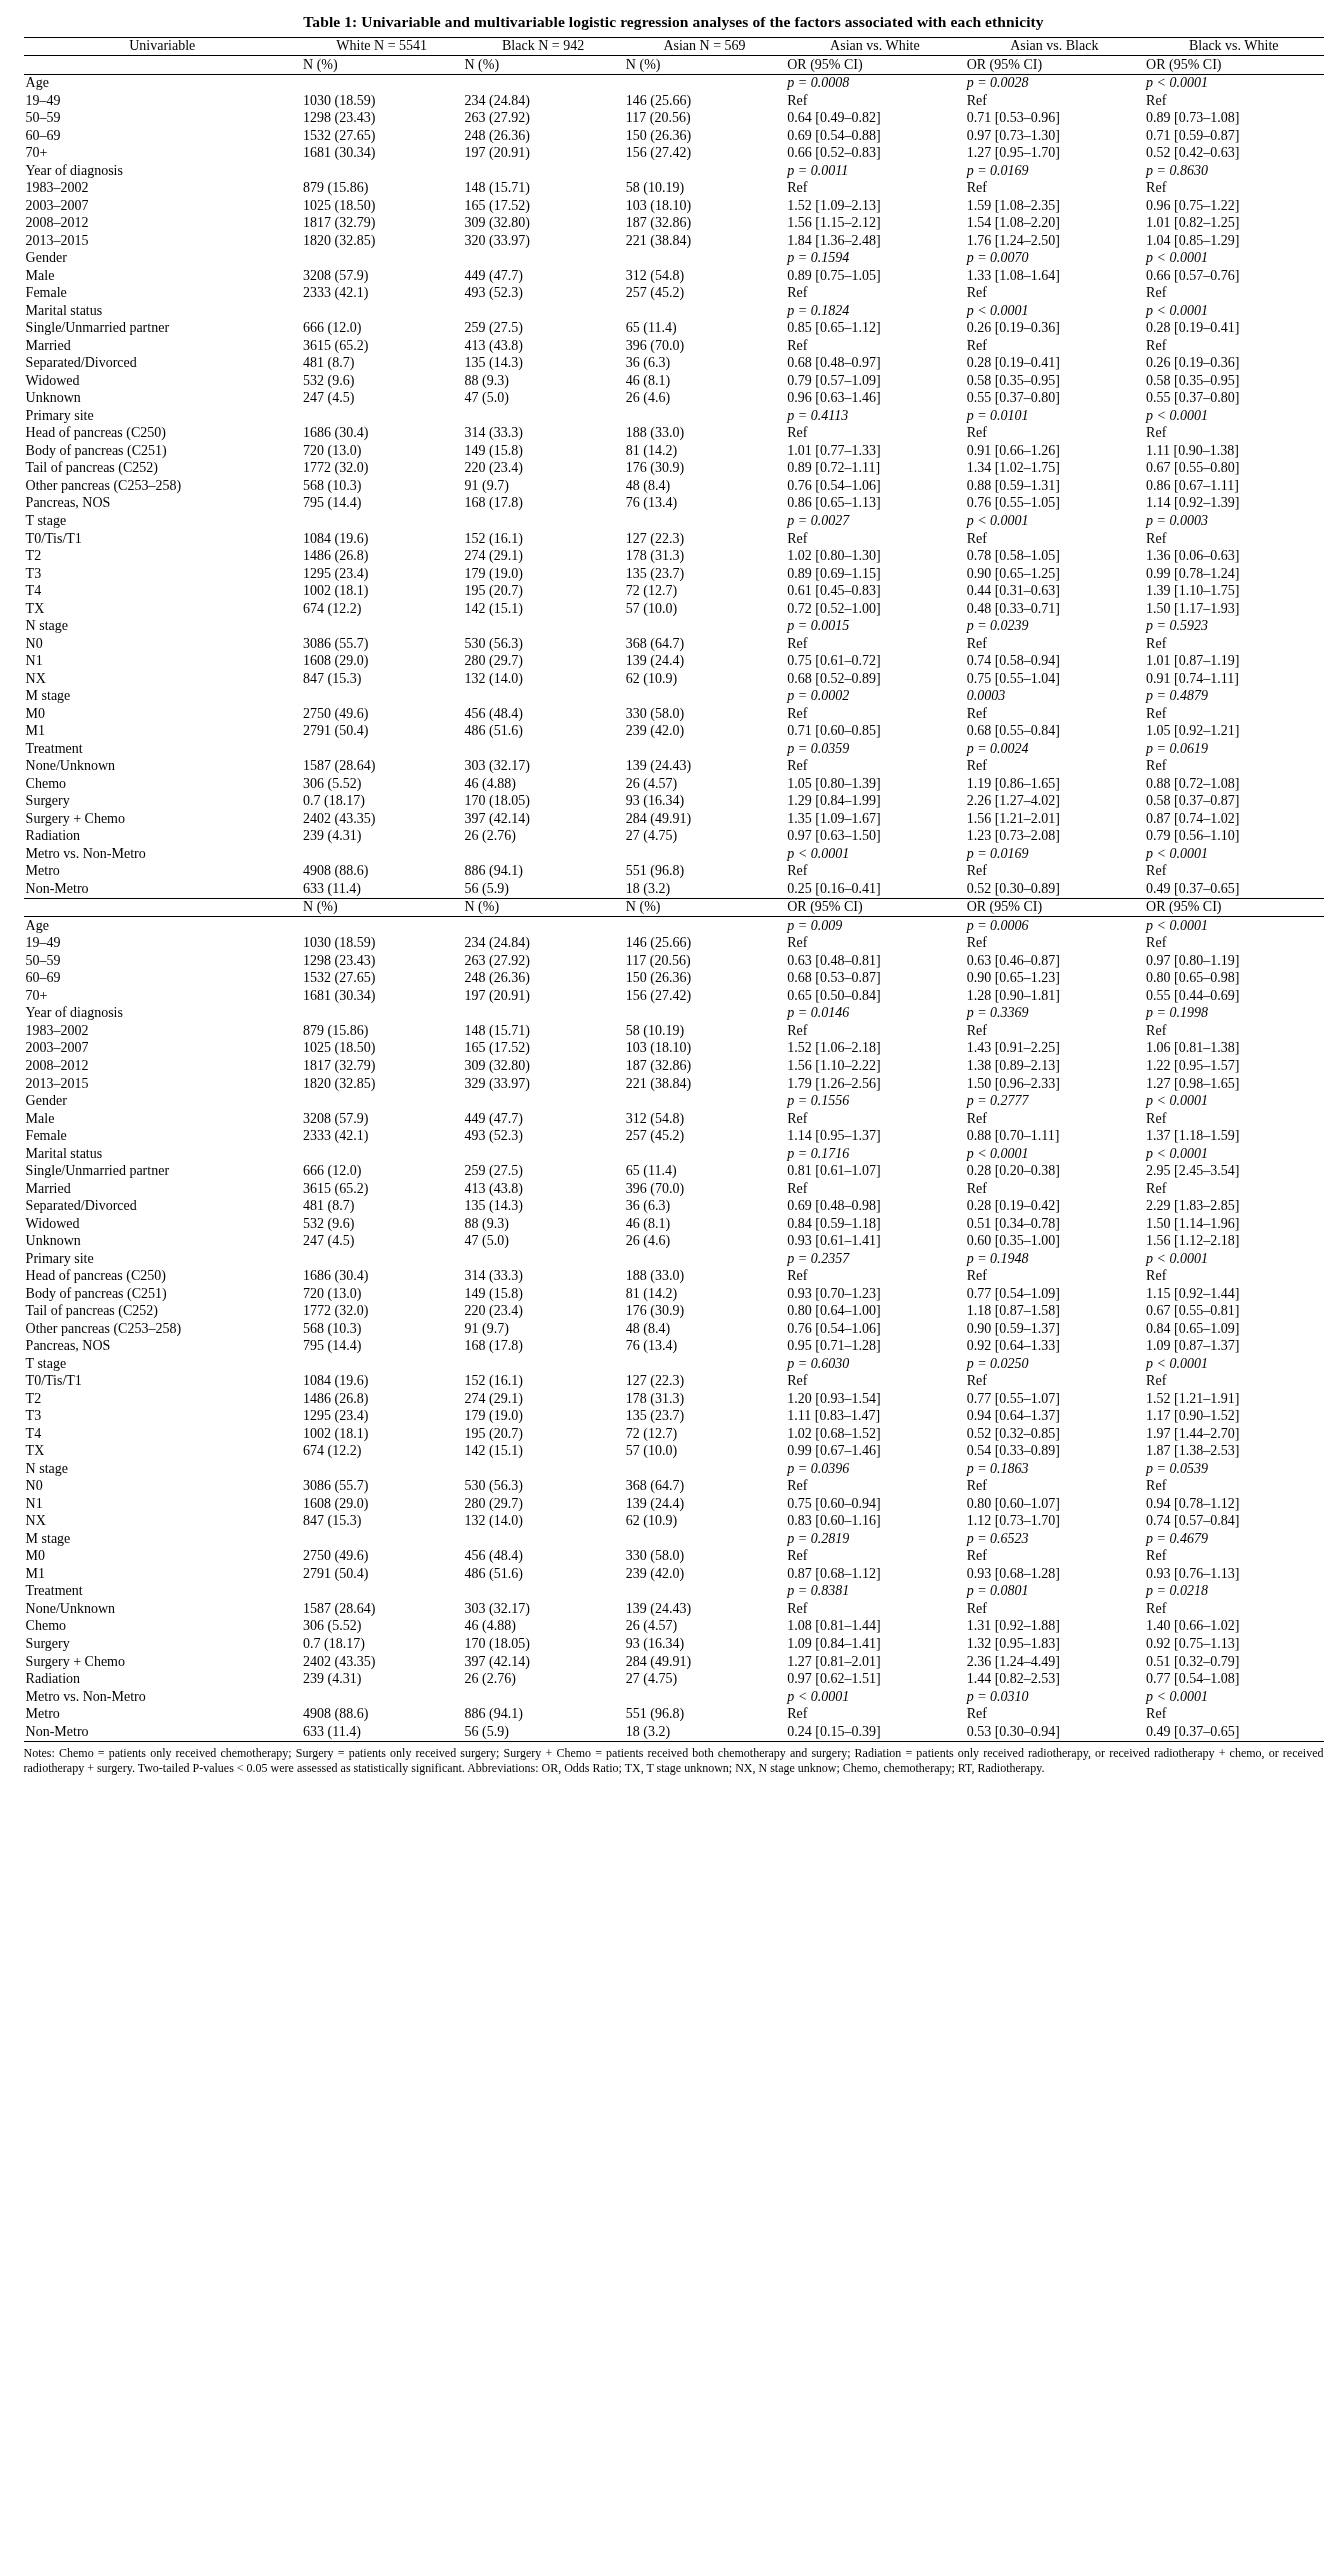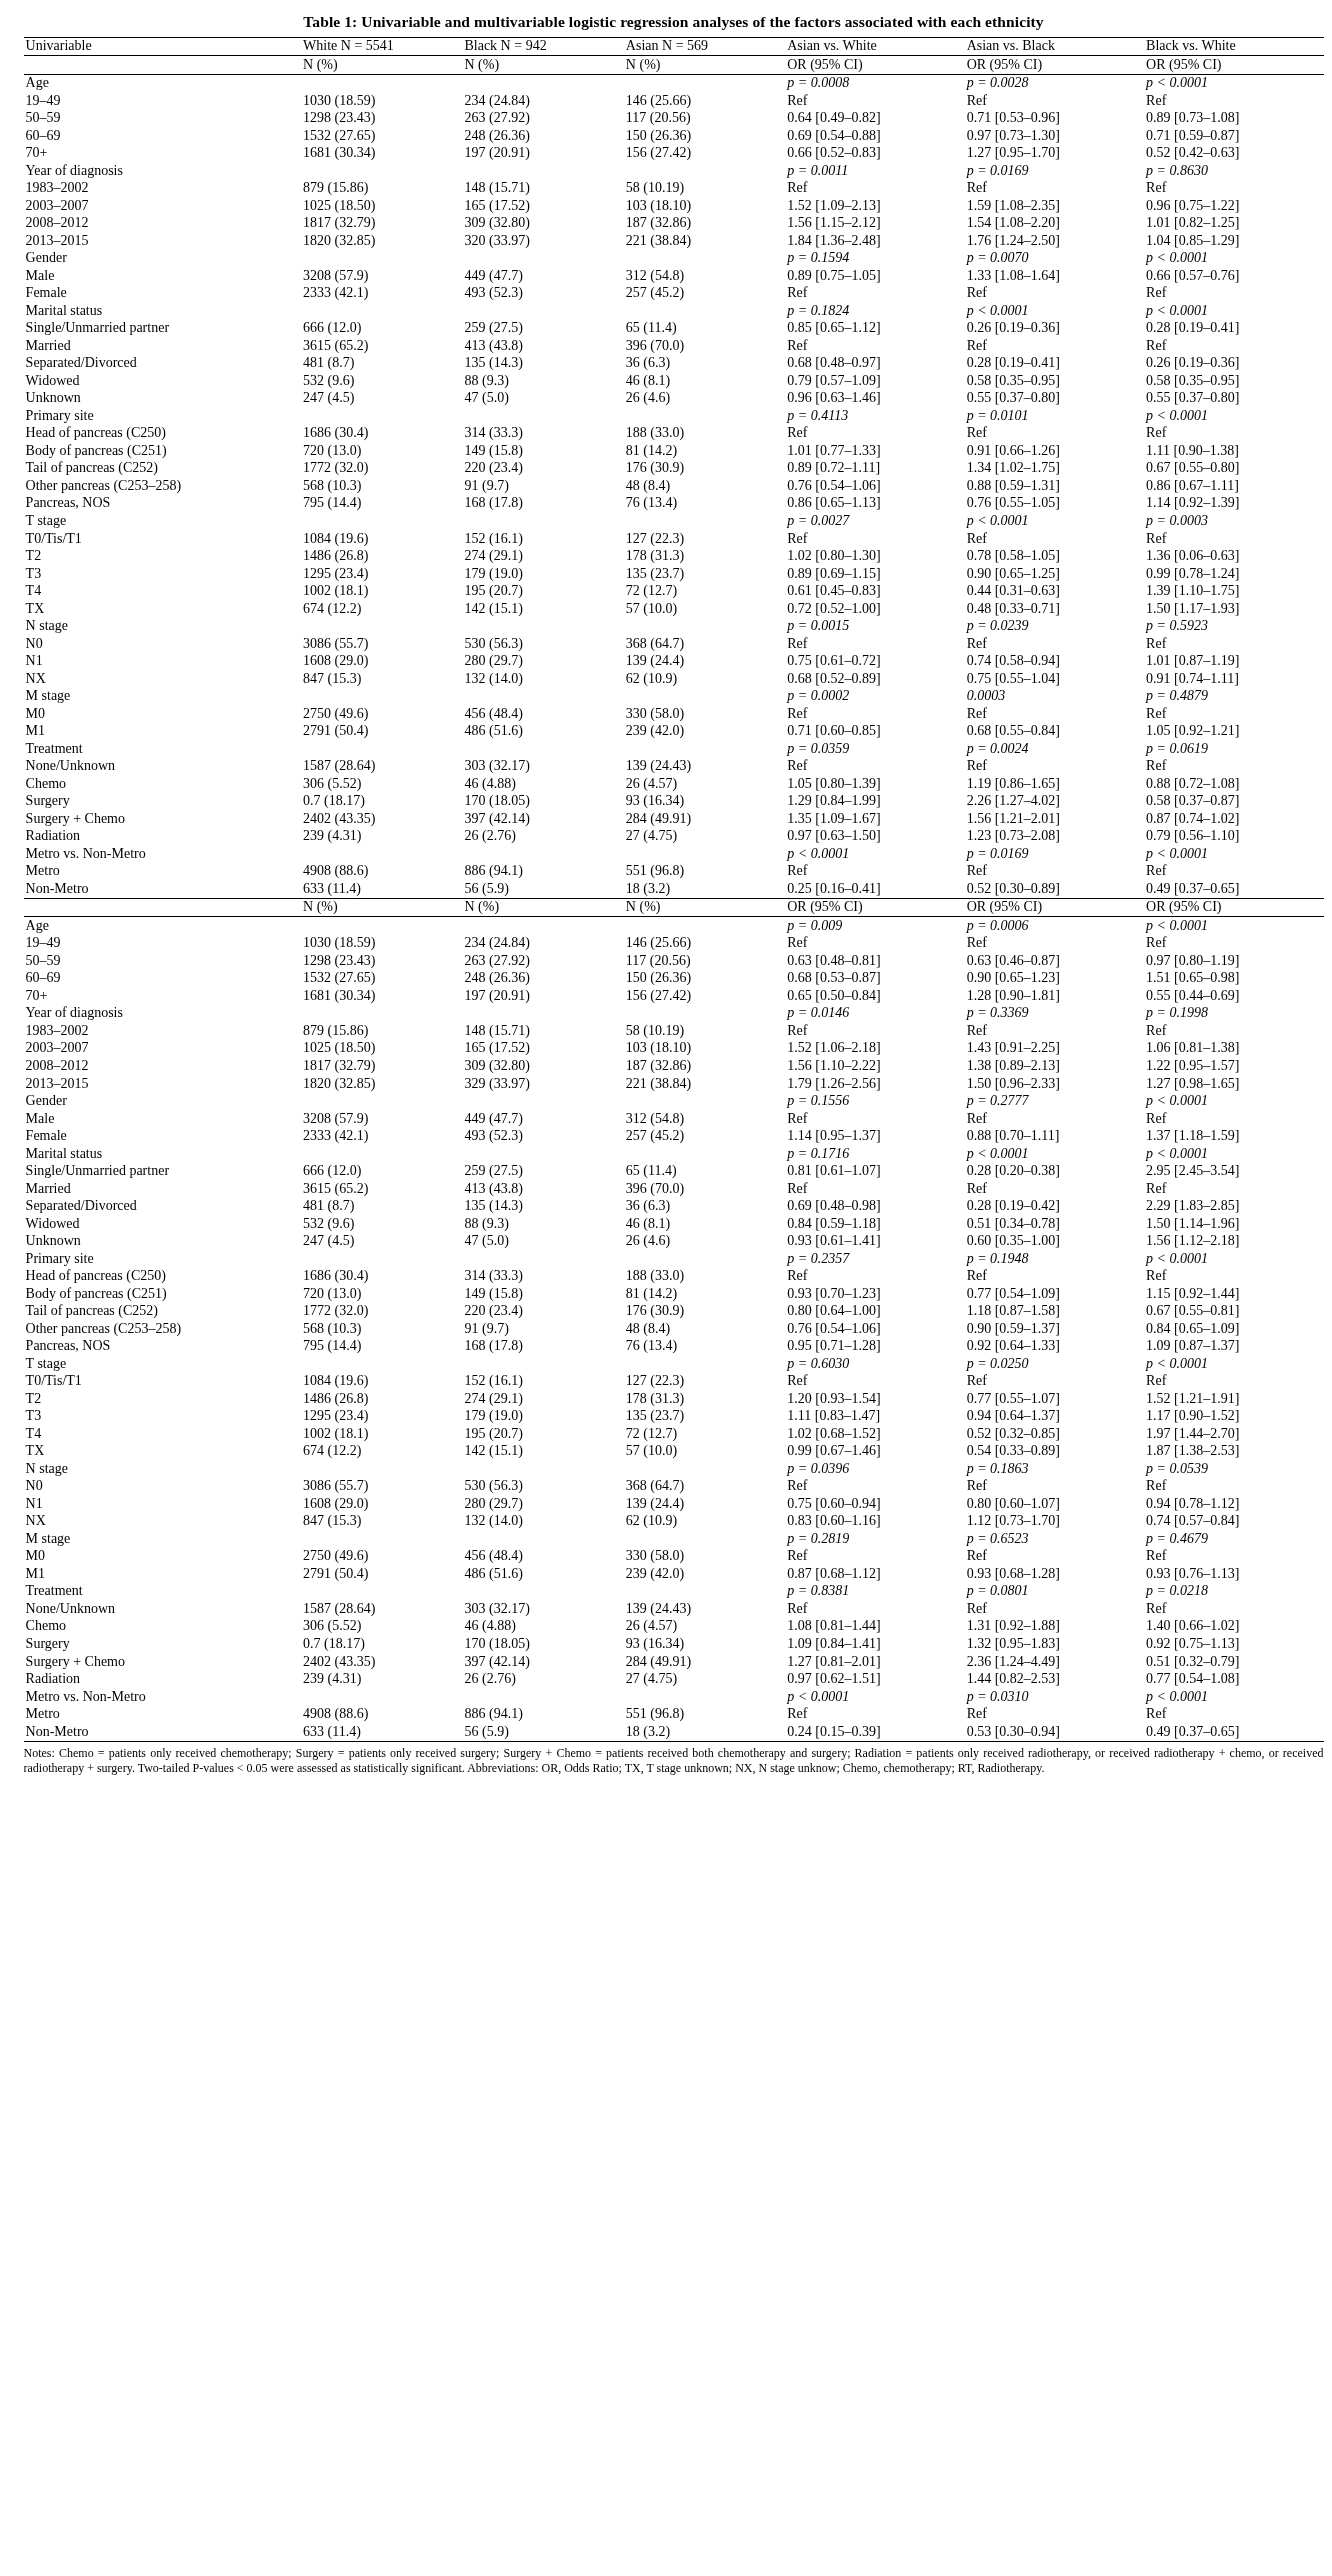--- a/index.html
+++ b/index.html
@@ -28,21 +28,21 @@
     line-height:1.18;
   }
   table.main td, table.main th{
     padding:0.5px 2.1px;
     vertical-align:top;
     white-space:nowrap;
   }
   .rule-top td{border-top:1.5px solid #000;}
   .rule-mid td{border-top:0.8px solid #000;}
   .rule-bot td{border-top:1.5px solid #000;}
-  .hdr td{font-weight:normal;}
+  .hdr td{font-weight:normal;text-align:center;}
   .colhead td{padding-top:2.6px;padding-bottom:2.6px;}
   .c1{width:242px;text-align:left;padding-left:1px;}
   .c2,.c3,.c4{width:139px;text-align:left;padding-left:45px;}
   .c5,.c6,.c7{width:155px;text-align:left;padding-left:13.4px;}
   .indent{padding-left:1px;}
   .pval{font-style:italic;}
   .grouphead td{padding-top:4.6px;}
   .notes{
     font-size:12px;
     line-height:1.22;
@@ -539,21 +539,21 @@
           <td class="c6 num">0.63 [0.46–0.87]</td>
           <td class="c7 num">0.97 [0.80–1.19]</td>
         </tr>
         <tr>
           <td class="c1 indent">60–69</td>
           <td class="c2 num">1532 (27.65)</td>
           <td class="c3 num">248 (26.36)</td>
           <td class="c4 num">150 (26.36)</td>
           <td class="c5 num">0.68 [0.53–0.87]</td>
           <td class="c6 num">0.90 [0.65–1.23]</td>
-          <td class="c7 num">1.51 [0.65–0.98]</td>
+          <td class="c7 num">0.80 [0.65–0.98]</td>
         </tr>
         <tr>
           <td class="c1 indent">70+</td>
           <td class="c2 num">1681 (30.34)</td>
           <td class="c3 num">197 (20.91)</td>
           <td class="c4 num">156 (27.42)</td>
           <td class="c5 num">0.65 [0.50–0.84]</td>
           <td class="c6 num">1.28 [0.90–1.81]</td>
           <td class="c7 num">0.55 [0.44–0.69]</td>
         </tr>

